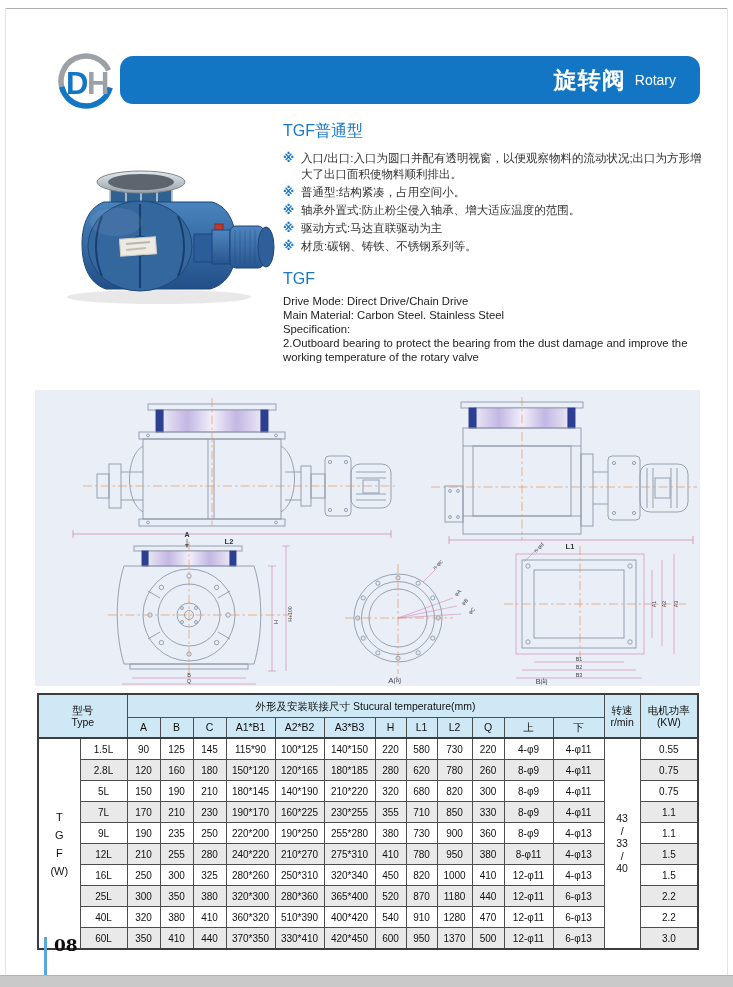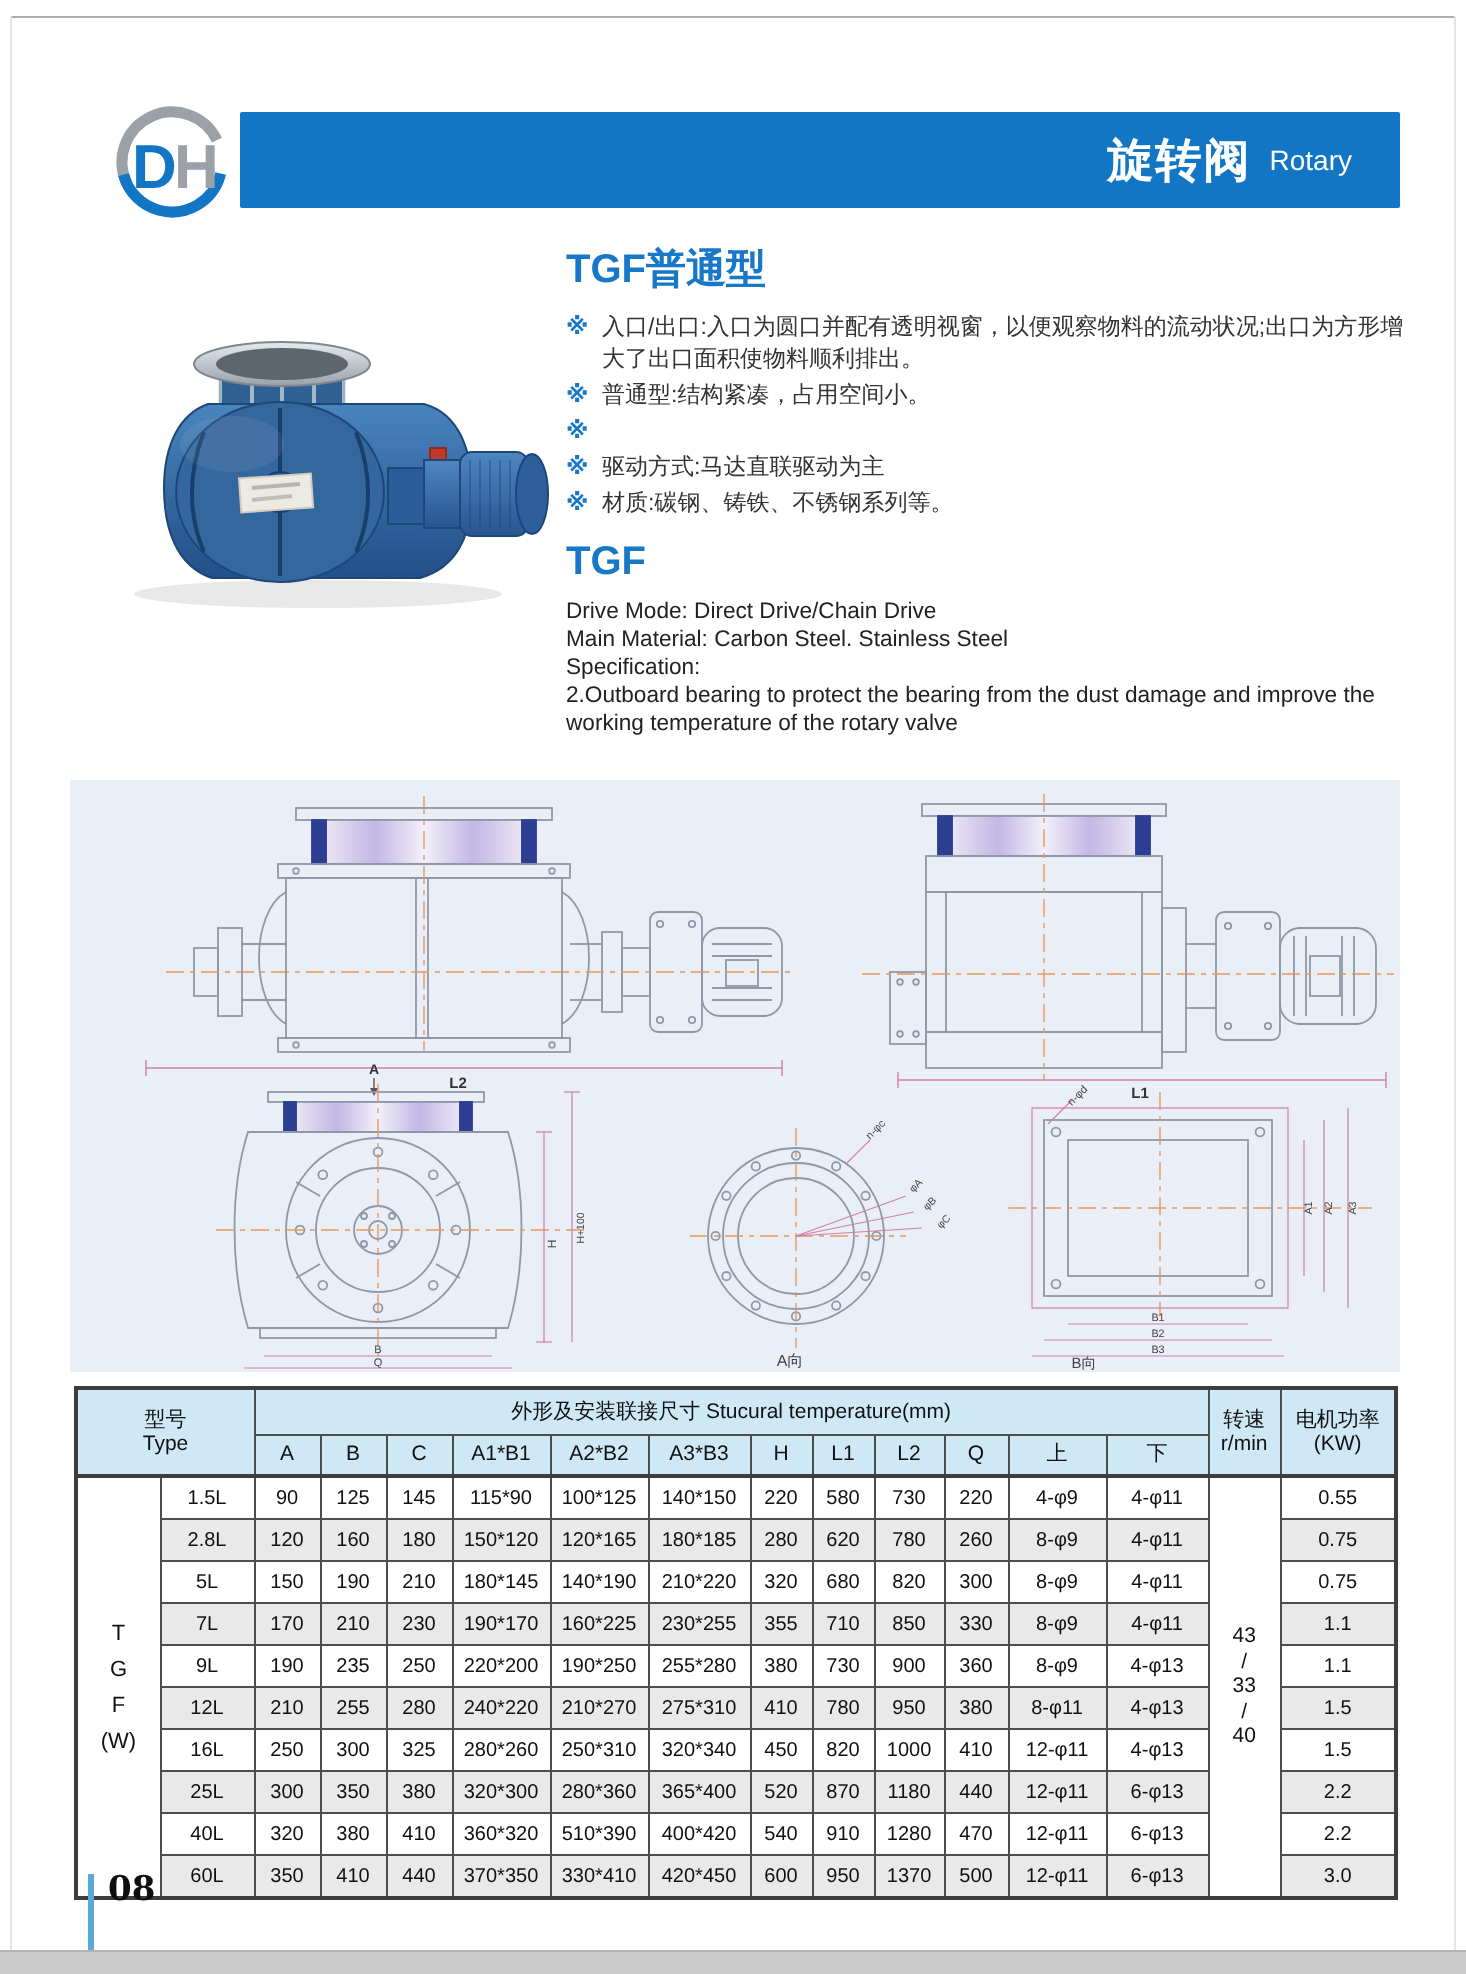--- a/index.html
+++ b/index.html
@@ -4,27 +4,27 @@
 <style>
   html,body{margin:0;padding:0;background:#ffffff;}
   body{font-family:"Liberation Sans","DejaVu Sans",sans-serif;}
   .page{position:relative;width:733px;height:987px;background:#fff;overflow:hidden;}
   .top-line{position:absolute;left:5px;right:5px;top:8px;height:1px;background:#adadad;}
   .side-l{position:absolute;left:5px;top:8px;bottom:11px;width:1px;background:#e4e4e4;}
   .side-r{position:absolute;right:5px;top:8px;bottom:11px;width:1px;background:#e4e4e4;}
   .bottom-strip{position:absolute;left:0;right:0;bottom:0;height:11px;background:#c9c9c9;border-top:1px solid #b3b3b3;}
   .logo{position:absolute;left:50px;top:50px;width:72px;height:60px;}
   .banner{position:absolute;left:120px;top:56px;width:580px;height:48px;background:var(--accent,#1276c5);
-    border-radius:1px;display:flex;align-items:center;justify-content:flex-end;gap:9px;
+    border-radius:13px;display:flex;align-items:center;justify-content:flex-end;gap:9px;
     padding-right:24px;box-sizing:border-box;color:#fff;}
   .banner .zh{font-size:23px;font-weight:bold;letter-spacing:1px;}
   .banner .en{font-size:14px;}
   .photo{position:absolute;left:44px;top:144px;width:238px;height:166px;}
   .intro{position:absolute;left:283px;top:121px;width:426px;}
-  .h-blue{color:#1878c8;font-weight:bold;font-size:20px;margin:0 0 8px 0;}
+  .h-blue{color:#1878c8;font-weight:normal;font-size:16px;margin:0 0 8px 0;}
   .bullet{display:flex;font-size:11.5px;color:#333;line-height:16px;margin-bottom:2px;}
   .bullet .mark{color:#1878c8;font-weight:bold;width:18px;flex:0 0 18px;}
   .spec{position:absolute;left:283px;top:270px;width:432px;}
   .spec .h-blue{margin:0 0 6px 0;}
   .spec .line{font-size:11.3px;color:#222;line-height:14px;}
   .panel{position:absolute;left:35px;top:390px;width:665px;height:296px;background:var(--panel-bg,#e9eef7);}
   .panel svg{position:absolute;display:block;}
   table.spec-table{position:absolute;left:37px;top:693px;width:660px;border-collapse:collapse;
     table-layout:fixed;font-size:10px;color:#111;}
   .spec-table th,.spec-table td{border:1px solid #4d4d4d;text-align:center;padding:0;overflow:hidden;white-space:nowrap;}
@@ -114,20 +114,21 @@
     <div class="bullet">
       <span class="mark">※</span>
       <span>入口/出口:入口为圆口并配有透明视窗，以便观察物料的流动状况;出口为方形增大了出口面积使物料顺利排出。</span>
     </div>
     <div class="bullet">
       <span class="mark">※</span>
       <span>普通型:结构紧凑，占用空间小。</span>
     </div>
     <div class="bullet">
       <span class="mark">※</span>
+      <span>轴承外置式:防止粉尘侵入轴承、增大适应温度的范围。</span>
     </div>
     <div class="bullet">
       <span class="mark">※</span>
       <span>驱动方式:马达直联驱动为主</span>
     </div>
     <div class="bullet">
       <span class="mark">※</span>
       <span>材质:碳钢、铸铁、不锈钢系列等。</span>
     </div>
   </div>

